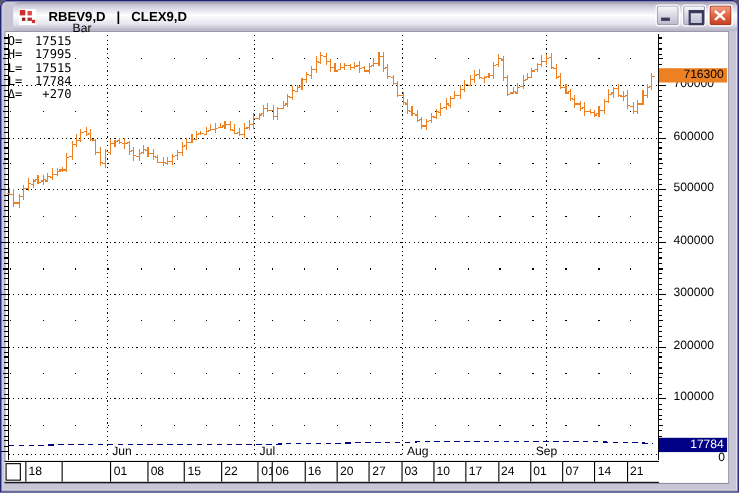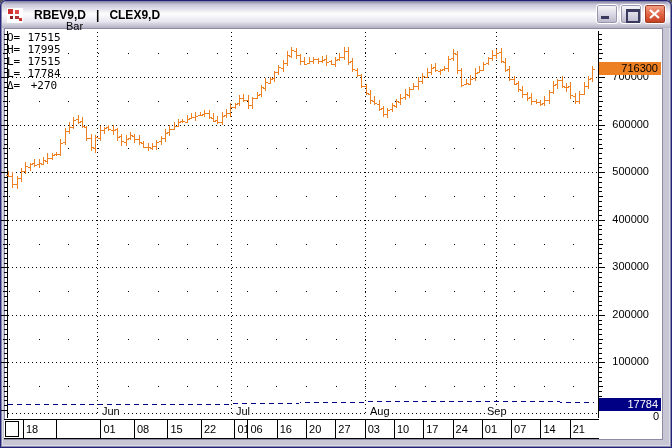--- a/index.html
+++ b/index.html
@@ -4,21 +4,21 @@
 <style>
   html,body{margin:0;padding:0;background:#555;}
   .window{
     position:relative;width:672px;height:448px;overflow:hidden;
     background:#c8c6d4;
     font-family:"Liberation Sans",sans-serif;
     box-shadow: inset 0 0 0 1px #23237a, inset 0 0 0 2px #8a88aa, inset 0 0 0 3px #dddbe6;
     border-radius:6px 6px 0 0;
   }
   .titlebar{
-    position:absolute;left:2px;top:2px;right:2px;height:26px;
+    position:absolute;left:12px;top:2px;right:2px;height:26px;
     background:linear-gradient(#9a97ad 0%, #cac7d8 10%, #fdfdfe 45%, #e8e6ef 75%, #b3b0c4 100%);
     border-radius:5px 5px 0 0;
     display:flex;align-items:center;
   }
   .app-icon{width:16px;height:15px;margin:0 5px 0 5px;display:inline-block;}
   .tab{font-size:12px;font-weight:700;color:#000;padding:0 6px;cursor:pointer;}
   .tabsep{font-size:12px;font-weight:700;color:#000;padding:0 4px;}
   .controls{position:absolute;right:4px;top:2px;display:flex;gap:2px;}
   .wbtn{
     width:22px;height:20px;border:1px solid #fff;border-radius:3px;padding:0;
@@ -27,21 +27,21 @@
   }
   .wbtn.close{background:linear-gradient(#f2a58c, #e0603f 55%, #c23d22);box-shadow:inset 0 0 0 1px #a03a24;}
   .glyph-min{position:absolute;left:4px;bottom:4px;width:8px;height:3px;background:#3a3a5e;}
   .glyph-max{position:absolute;left:5px;top:4px;width:10px;height:9px;border:2px solid #3a3a5e;border-top-width:3px;}
   .client{position:absolute;left:4px;top:28px;width:659px;height:412px;background:#fff;border:1px solid #8d8ba3;box-sizing:border-box;z-index:0;}
   svg.plot{position:absolute;left:0;top:0;z-index:1;pointer-events:none;}
   .plot-hit{position:absolute;left:8px;top:31px;width:590px;height:387px;z-index:3;}
   .quote{position:absolute;left:7px;top:32px;z-index:2;font-family:"DejaVu Sans Mono",monospace;font-size:11px;line-height:12px;color:#000;}
   .qrow{display:flex;height:12px;}
   .qlabel{width:16px;}
-  .qvalue{width:42px;text-align:center;}
+  .qvalue{width:42px;text-align:right;}
   .bartype{position:absolute;left:66px;top:20px;z-index:2;font-size:11px;color:#000;}
   .plabels{position:absolute;left:590px;top:0;width:61px;height:396px;z-index:2;}
   .plabel{position:absolute;right:2px;font-size:11px;color:#000;line-height:11px;white-space:nowrap;}
   .pricebox{position:absolute;left:599px;width:62px;height:13px;z-index:4;font-size:11px;line-height:13px;text-align:right;padding-right:3px;box-sizing:border-box;white-space:nowrap;}
   .months{position:absolute;left:0;top:0;z-index:2;}
   .mlabel{position:absolute;top:406px;font-size:11px;color:#000;background:#fff;padding:0 2px;line-height:11px;}
   .datestrip{
     position:absolute;left:4px;top:419px;width:595px;height:20px;background:#fff;
     border-top:1px solid #000;border-bottom:1px solid #000;box-sizing:border-box;
     display:flex;align-items:stretch;z-index:2;overflow:hidden;

